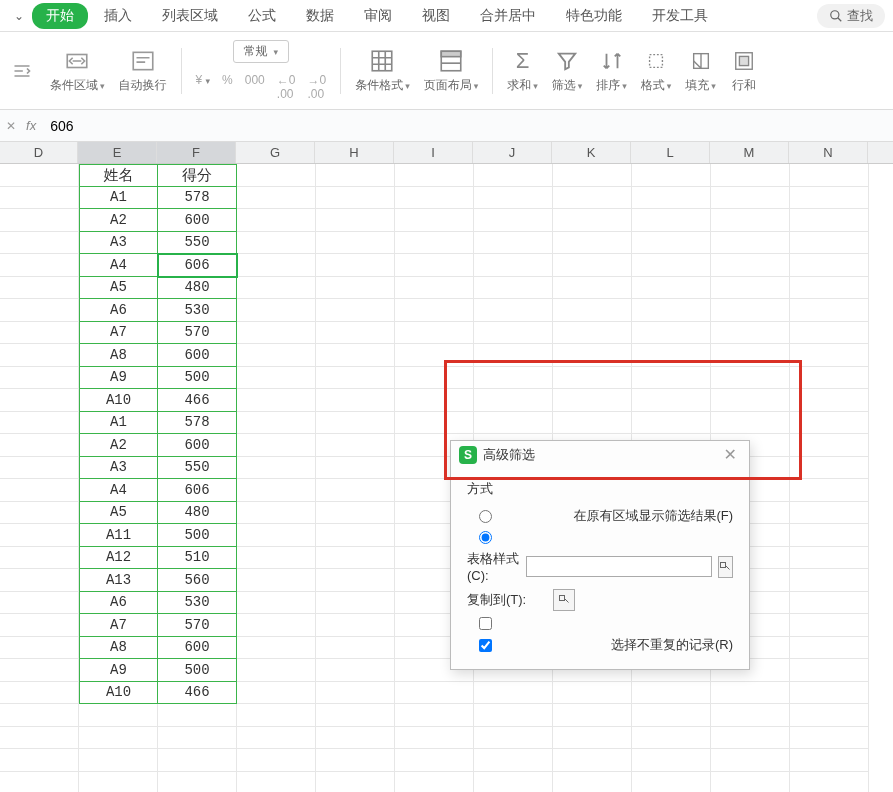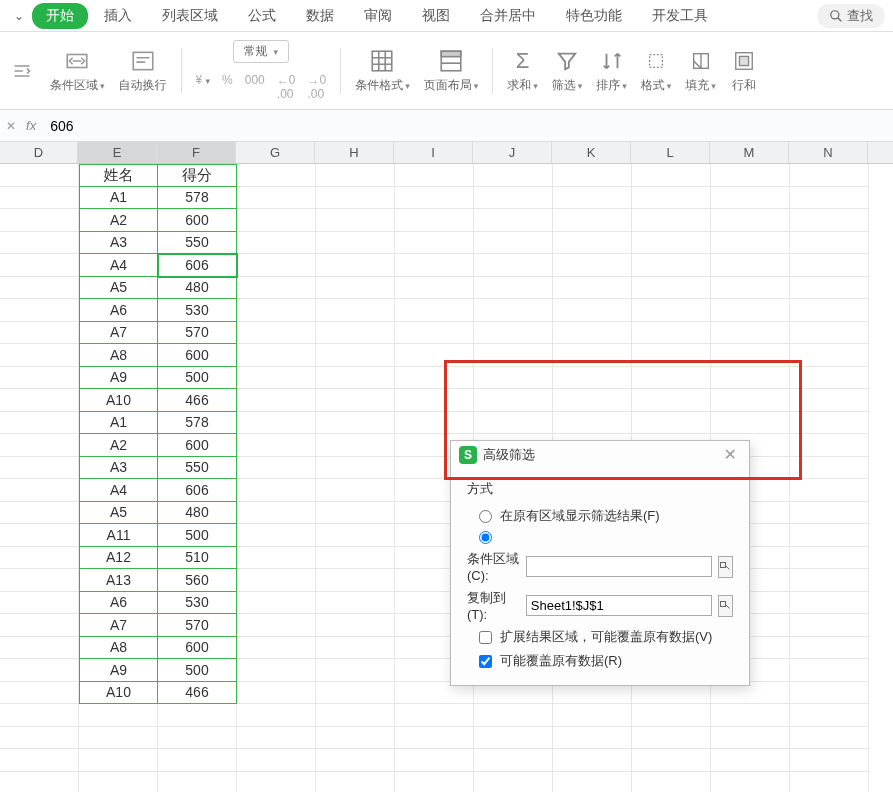--- a/index.html
+++ b/index.html
@@ -129,21 +129,21 @@
     
     .grid {
       position: relative;
       width: 100%;
       height: calc(792px - 32px - 78px - 32px - 22px);
       overflow: hidden;
     }
     .grid-area {
       position: absolute;
       top: 0; left: 0;
-      width: 100%; height: 100%;
+      width: 100%; height: 100%; font-family: Liberation Mono, monospace;
     }
     .cell {
       position: absolute;
       border-right: 1px solid #e6e6e6;
       border-bottom: 1px solid #e6e6e6;
       font-size: 14px;
       display: flex;
       align-items: center;
       justify-content: center;
       background: #fff;
@@ -196,20 +196,21 @@
       padding: 0 4px;
       cursor: pointer;
     }
     .dialog-body { padding: 6px 16px 12px 16px; }
     .dialog-section-title { margin: 6px 0; font-size: 13px; }
     .radio-row, .check-row {
       display: flex;
       align-items: center;
       gap: 8px;
       padding: 3px 0 3px 12px;
+      justify-content: space-between;
     }
     .radio-row input, .check-row input { }
     .field-row {
       display: flex;
       align-items: center;
       gap: 6px;
       padding: 3px 0 3px 0;
     }
     .field-label { width: 80px; }
     .field-input {
@@ -802,46 +803,44 @@
       <div class="dialog-section-title">方式</div>
       <label class="radio-row">
         <input type="radio" name="method" style="">
         <span>在原有区域显示筛选结果(F)</span>
       </label>
       <label class="radio-row">
         <input type="radio" name="method" checked="" style="">
       </label>
 
       <div class="field-row">
-        <span class="field-label">条件区域(C):</span>
+        <span class="field-label">表格样式(C):</span>
         <input class="field-input" value="" style="">
         <div class="range-select-btn">
           <svg viewBox="0 0 24 24" stroke="#666" stroke-width="2" fill="none">
               <rect x="3" y="3" width="10" height="10"></rect>
               <path d="M14 10l7 7"></path>
             </svg>
         </div>
       </div>
       <div class="field-row">
         <span class="field-label">复制到(T):</span>
-        <input class="field-input" value="Sheet1!$J$1" style="">
         <div class="range-select-btn">
           <svg viewBox="0 0 24 24" stroke="#666" stroke-width="2" fill="none">
               <rect x="3" y="3" width="10" height="10"></rect>
               <path d="M14 10l7 7"></path>
             </svg>
         </div>
       </div>
 
       <label class="check-row">
         <input type="checkbox" style="">
-        <span>扩展结果区域，可能覆盖原有数据(V)</span>
       </label>
       <label class="check-row">
         <input type="checkbox" checked="" style="">
-        <span>可能覆盖原有数据(R)</span>
+        <span>选择不重复的记录(R)</span>
       </label>
 
     </div>
   </div>
 
   <div class="red-highlight-box" style="left:444px; top:196px; width:358px; height:120px;"></div>
 </div>
 
 </body></html>

